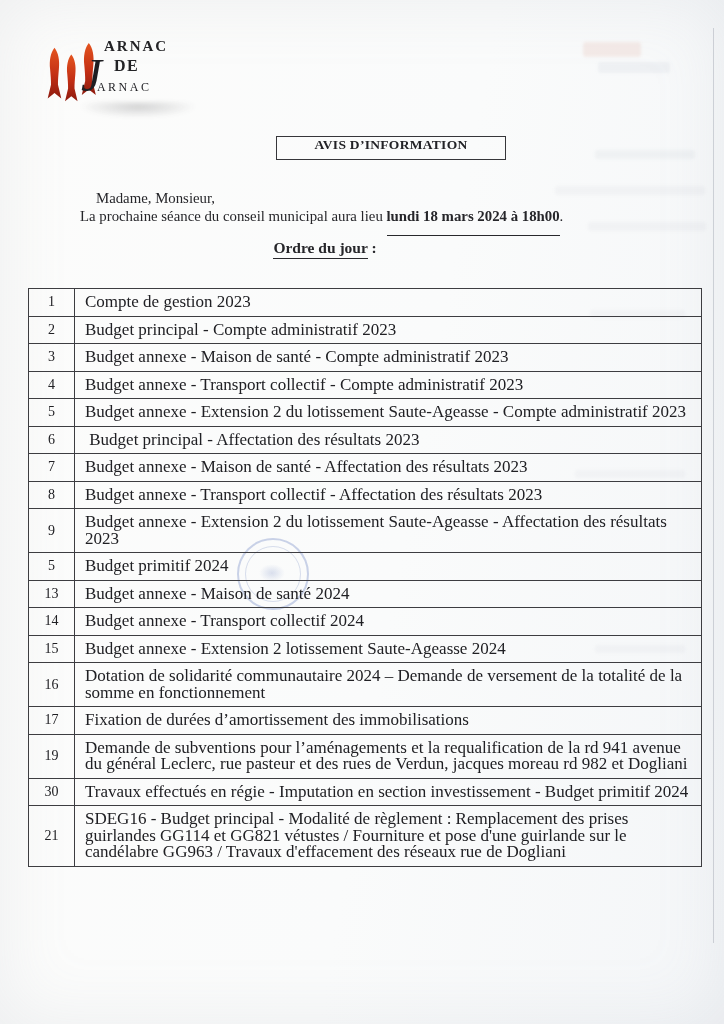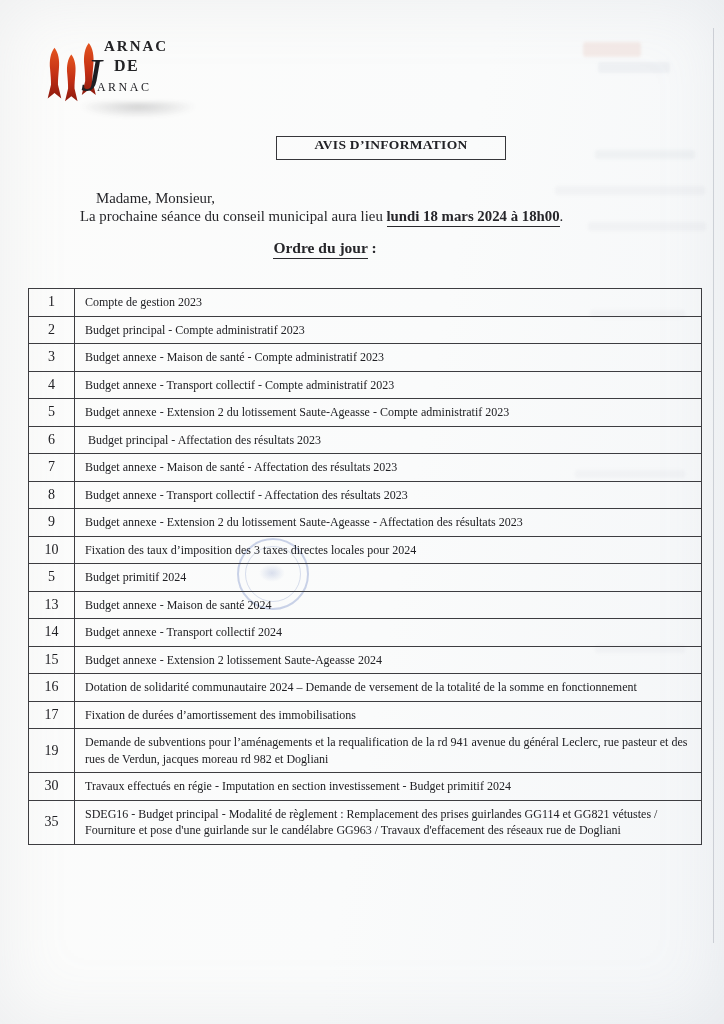--- a/index.html
+++ b/index.html
@@ -24,32 +24,32 @@
     filter: blur(2px); opacity:.55; }
 
   
   .banner {
     position:absolute; left:276px; top:136px; width:228px; height:22px;
     border:1.5px solid #36363a; display:flex; align-items:flex-start; justify-content:center;
     font-weight:bold; font-size:13.5px; letter-spacing:.3px; color:#222226;
   }
   .salutation { position:absolute; left:80px; top:174px; font-size:14.8px; margin:16px; }
   .intro { position:absolute; left:80px; top:208px; font-size:14.8px; margin:0; white-space:nowrap; }
-  .intro .emph { font-weight:bold; border-bottom:1.6px solid #28282c; padding-bottom:2px; }
+  .intro .emph { font-weight:bold; border-bottom:1.6px solid #28282c; padding-bottom:11px; }
   .agenda-heading { position:absolute; left:0; right:0; top:239px; margin:0; text-align:center;
     transform:translateX(-37px); font-size:15.5px; font-weight:bold; }
   .agenda-heading .u { border-bottom:1.7px solid #28282c; padding-bottom:1.5px; }
 
   
   table.agenda { position:absolute; left:28px; top:288px; width:674px;
     border-collapse:collapse; z-index:2; }
   table.agenda td { border:1.5px solid var(--border,#3d3d41); background:transparent;
     color:#202024; vertical-align:middle; }
   td.num { width:41px; text-align:center; font-size:14px; padding:5px 2px; }
-  td.txt { font-size:12px; padding:5px 10px; line-height:16.5px; }
+  td.txt { font-size:17px; padding:5px 10px; line-height:16.5px; }
 
   
   .stamp { position:absolute; left:237px; top:538px; width:68px; height:68px;
     border-radius:50%; border:2px solid rgba(85,112,184,.30); z-index:1;
     filter:blur(.5px); }
   .stamp::before { content:""; position:absolute; left:6px; top:6px; right:6px; bottom:6px;
     border-radius:50%; border:1.5px solid rgba(85,112,184,.22); }
   .stamp::after { content:""; position:absolute; left:20px; top:24px; width:26px; height:18px;
     background: radial-gradient(ellipse, rgba(85,112,184,.20), rgba(85,112,184,0) 70%); }
 
@@ -144,24 +144,20 @@
     <tr>
       <td class="num">8</td>
       <td class="txt">Budget annexe - Transport collectif - Affectation des résultats 2023</td>
     </tr>
 
     <tr>
       <td class="num">9</td>
       <td class="txt">Budget annexe - Extension 2 du lotissement Saute-Ageasse - Affectation des résultats 2023</td>
     </tr>
 
-    <tr>
-      <td class="num">10</td>
-      <td class="txt">Fixation des taux d’imposition des 3 taxes directes locales pour 2024</td>
-    </tr>
 
 
     <tr>
       <td class="num">5</td>
       <td class="txt">Budget primitif 2024</td>
     </tr>
 
     <tr>
       <td class="num">13</td>
       <td class="txt">Budget annexe - Maison de santé 2024</td>
@@ -192,21 +188,21 @@
       <td class="num">19</td>
       <td class="txt">Demande de subventions pour l’aménagements et la requalification de la rd 941 avenue du général Leclerc, rue pasteur et des rues de Verdun, jacques moreau rd 982 et Dogliani</td>
     </tr>
 
     <tr>
       <td class="num">30</td>
       <td class="txt">Travaux effectués en régie - Imputation en section investissement - Budget primitif 2024</td>
     </tr>
 
     <tr>
-      <td class="num">35</td>
+      <td class="num">21</td>
       <td class="txt">SDEG16 - Budget principal - Modalité de règlement : Remplacement des prises guirlandes GG114 et GG821 vétustes / Fourniture et pose d'une guirlande sur le candélabre GG963 / Travaux d'effacement des réseaux rue de Dogliani</td>
     </tr>
   </tbody>
   </table>
 
   <div class="stamp"></div>
 
   <div class="artifacts">
     <div class="bleed" style="left:583px; top:42px;  width:58px;  height:15px; background:rgba(205,95,70,.10);"></div>
     <div class="bleed" style="left:598px; top:62px;  width:72px;  height:11px; background:rgba(130,140,160,.08);"></div>

